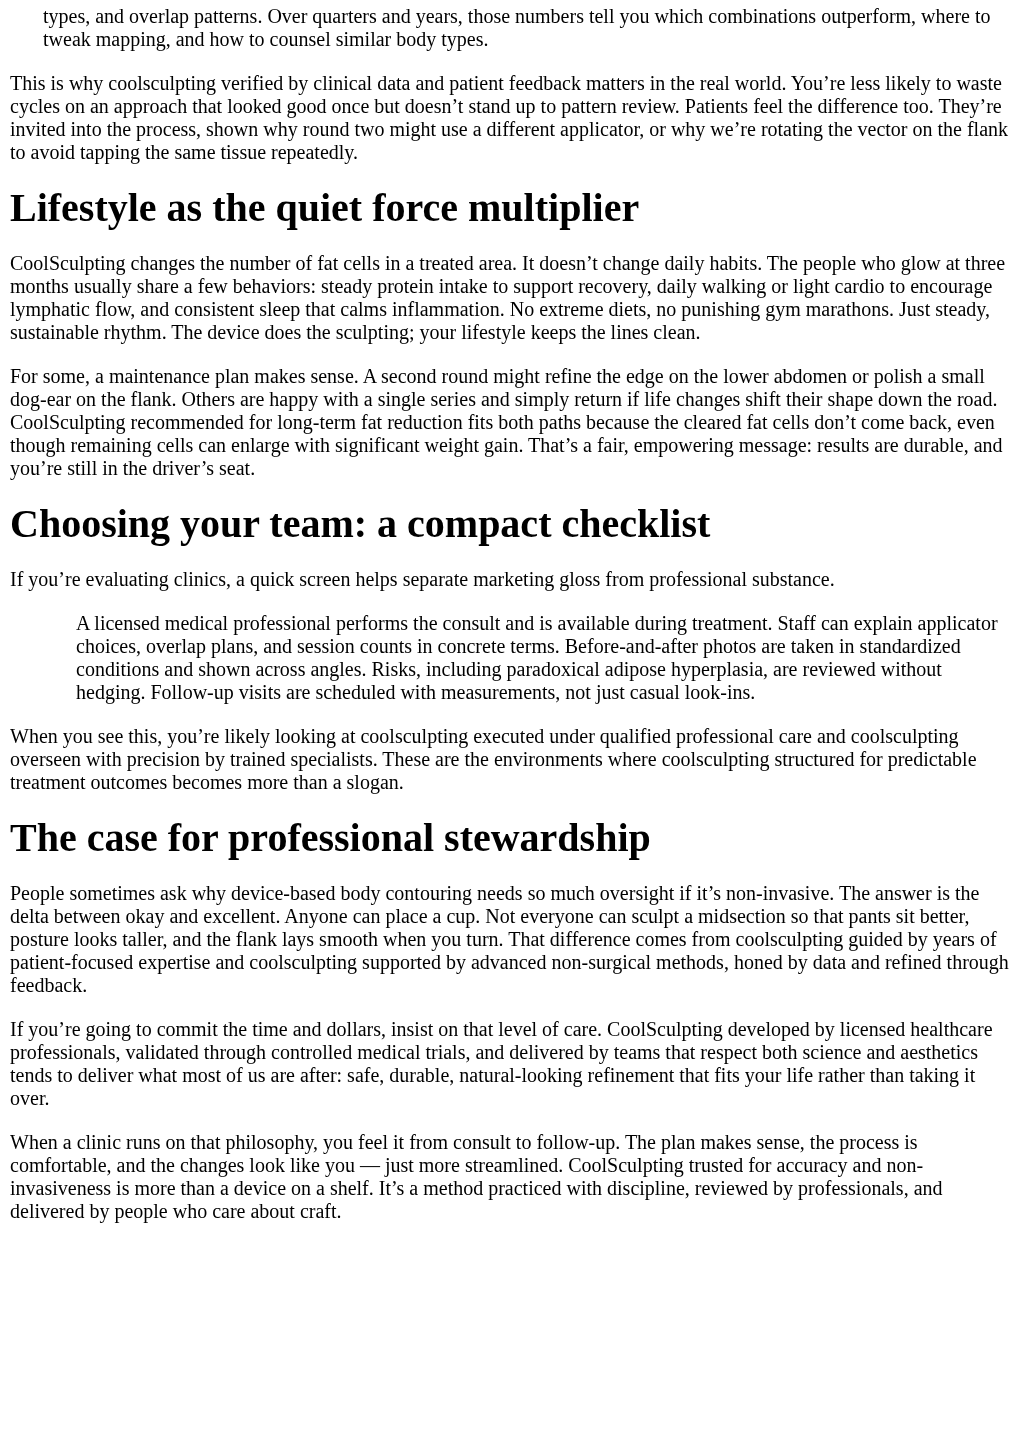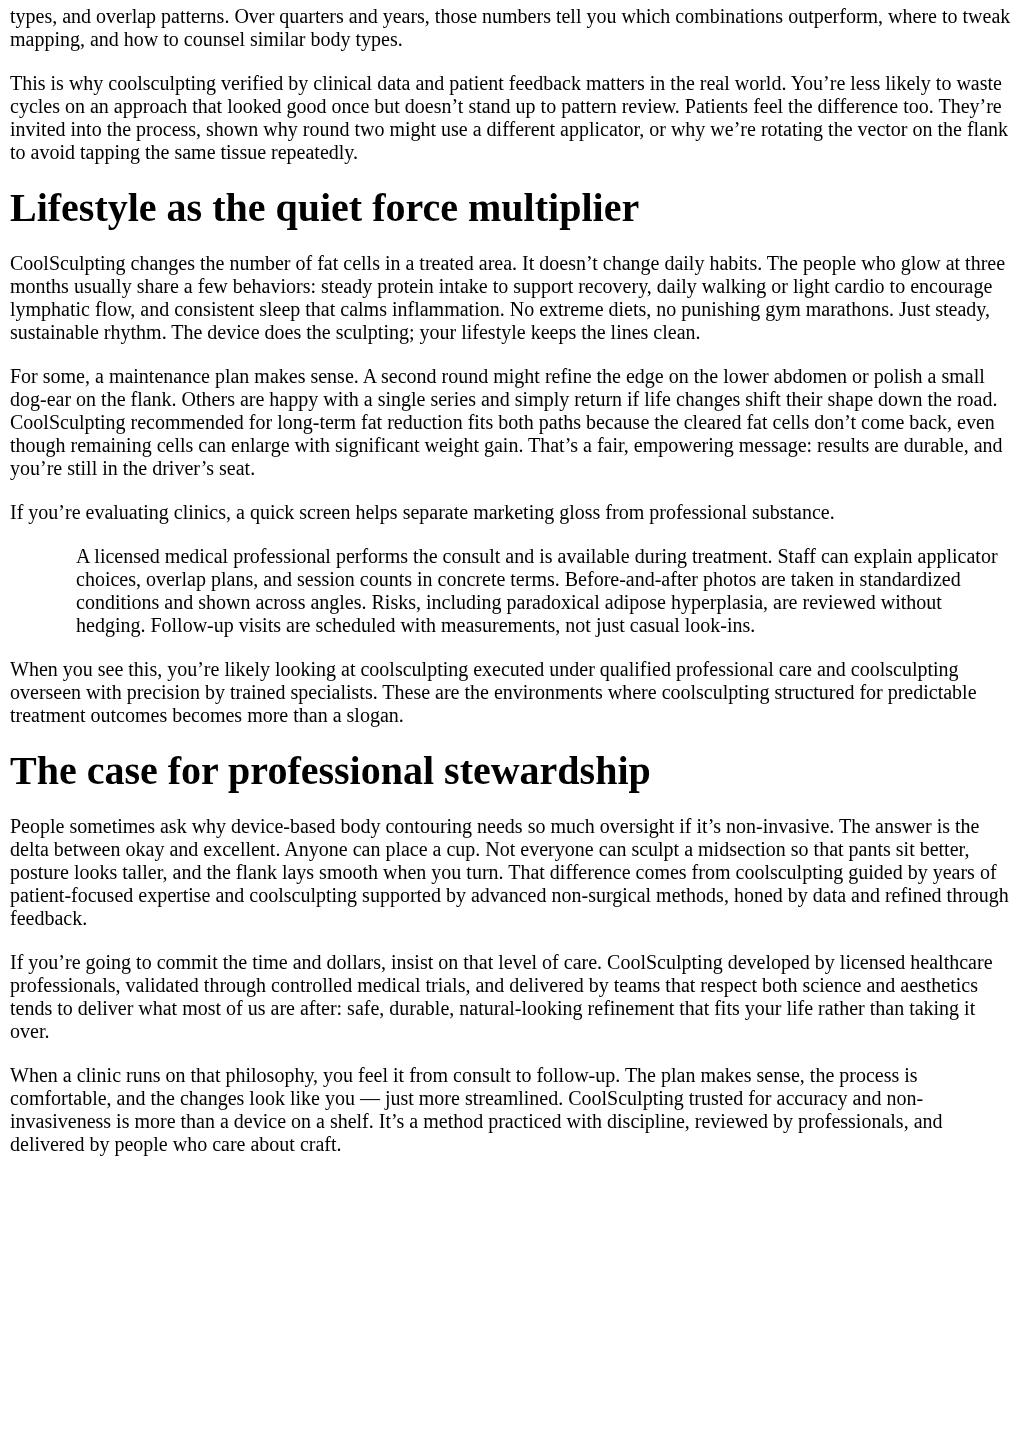--- a/index.html
+++ b/index.html
@@ -10,21 +10,21 @@
     box-sizing: border-box;
     background: #ffffff;
     color: #000000;
     font-family: "Liberation Serif", "DejaVu Serif", serif;
     font-size: 20px;
     line-height: 23px;
     padding: 5px 10px 0 10px;
   }
   .page { width: 100%; }
   p { margin: 21px 0; }
-  p.first { margin-top: 0; }
+  p.first { margin-top: 0; margin-left: 33px; }
   h1 {
     font-size: 40px;
     line-height: 46px;
     font-weight: bold;
     margin: 12px 0;
   }
   blockquote {
     margin: 21px 0 21px 50px;
     padding: 0;
   }
@@ -35,20 +35,21 @@
 
 <main class="page">
 
   <p class="first">types, and overlap patterns. Over quarters and years, those numbers tell you which combinations outperform, where to tweak mapping, and how to counsel similar body types.</p>
   <p>This is why coolsculpting verified by clinical data and patient feedback matters in the real world. You’re less likely to waste cycles on an approach that looked good once but doesn’t stand up to pattern review. Patients feel the difference too. They’re invited into the process, shown why round two might use a different applicator, or why we’re rotating the vector on the flank to avoid tapping the same tissue repeatedly.</p>
 
   <h1>Lifestyle as the quiet force multiplier</h1>
   <p>CoolSculpting changes the number of fat cells in a treated area. It doesn’t change daily habits. The people who glow at three months usually share a few behaviors: steady protein intake to support recovery, daily walking or light cardio to encourage lymphatic flow, and consistent sleep that calms inflammation. No extreme diets, no punishing gym marathons. Just steady, sustainable rhythm. The device does the sculpting; your lifestyle keeps the lines clean.</p>
   <p>For some, a maintenance plan makes sense. A second round might refine the edge on the lower abdomen or polish a small dog-ear on the flank. Others are happy with a single series and simply return if life changes shift their shape down the road. CoolSculpting recommended for long-term fat reduction fits both paths because the cleared fat cells don’t come back, even though remaining cells can enlarge with significant weight gain. That’s a fair, empowering message: results are durable, and you’re still in the driver’s seat.</p>
 
+  <h1>Choosing your team: a compact checklist</h1>
   <p>If you’re evaluating clinics, a quick screen helps separate marketing gloss from professional substance.</p>
   <blockquote>
     <p>A licensed medical professional performs the consult and is available during treatment. Staff can explain applicator choices, overlap plans, and session counts in concrete terms. Before-and-after photos are taken in standardized conditions and shown across angles. Risks, including paradoxical adipose hyperplasia, are reviewed without hedging. Follow-up visits are scheduled with measurements, not just casual look-ins.</p>
   </blockquote>
   <p>When you see this, you’re likely looking at coolsculpting executed under qualified professional care and coolsculpting overseen with precision by trained specialists. These are the environments where coolsculpting structured for predictable treatment outcomes becomes more than a slogan.</p>
 
   <h1>The case for professional stewardship</h1>
   <p>People sometimes ask why device-based body contouring needs so much oversight if it’s non-invasive. The answer is the delta between okay and excellent. Anyone can place a cup. Not everyone can sculpt a midsection so that pants sit better, posture looks taller, and the flank lays smooth when you turn. That difference comes from coolsculpting guided by years of patient-focused expertise and coolsculpting supported by advanced non-surgical methods, honed by data and refined through feedback.</p>
   <p>If you’re going to commit the time and dollars, insist on that level of care. CoolSculpting developed by licensed healthcare professionals, validated through controlled medical trials, and delivered by teams that respect both science and aesthetics tends to deliver what most of us are after: safe, durable, natural-looking refinement that fits your life rather than taking it over.</p>
   <p>When a clinic runs on that philosophy, you feel it from consult to follow-up. The plan makes sense, the process is comfortable, and the changes look like you — just more streamlined. CoolSculpting trusted for accuracy and non-invasiveness is more than a device on a shelf. It’s a method practiced with discipline, reviewed by professionals, and delivered by people who care about craft.</p>

